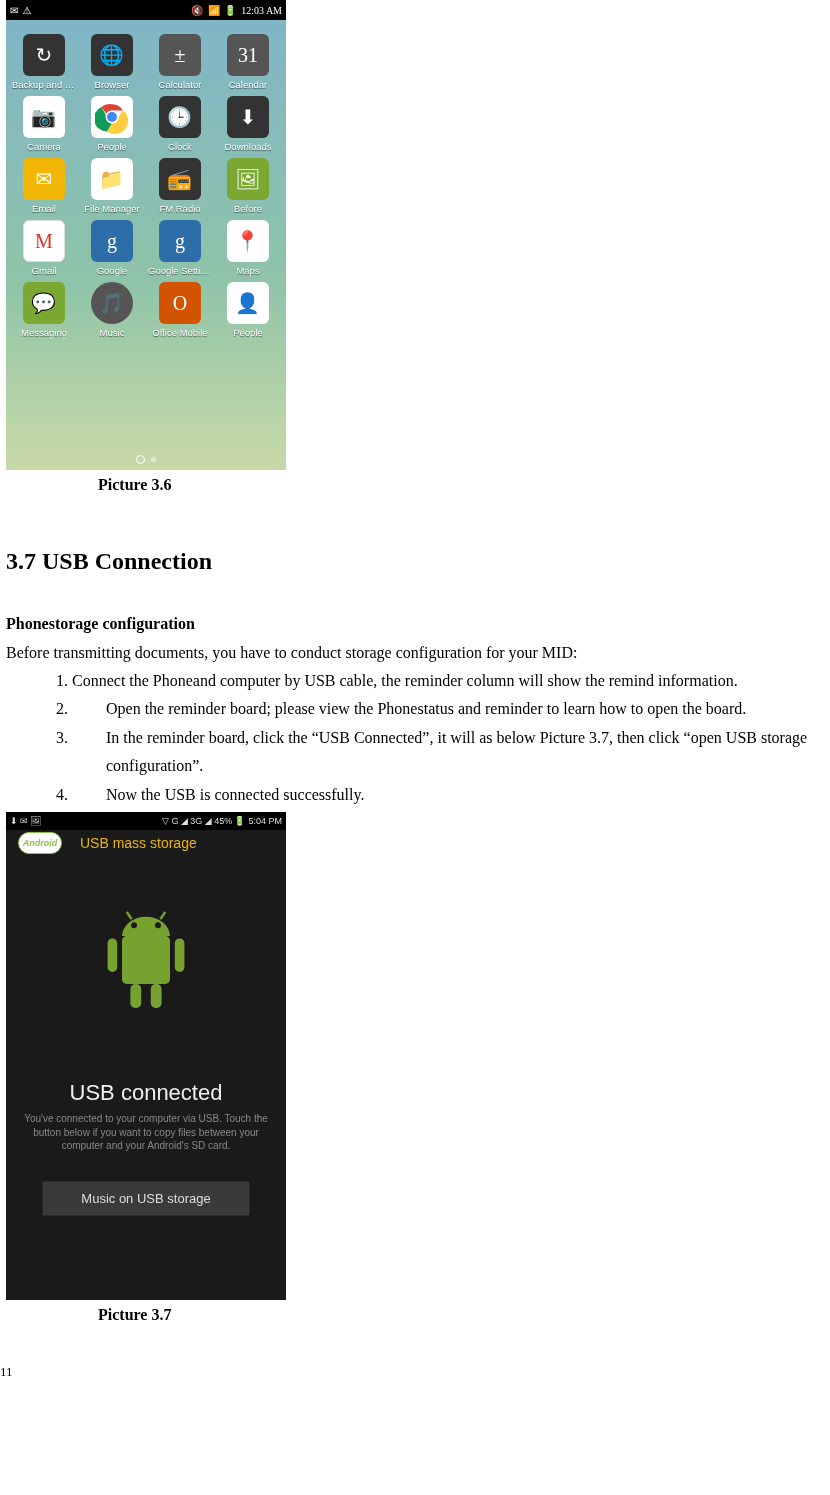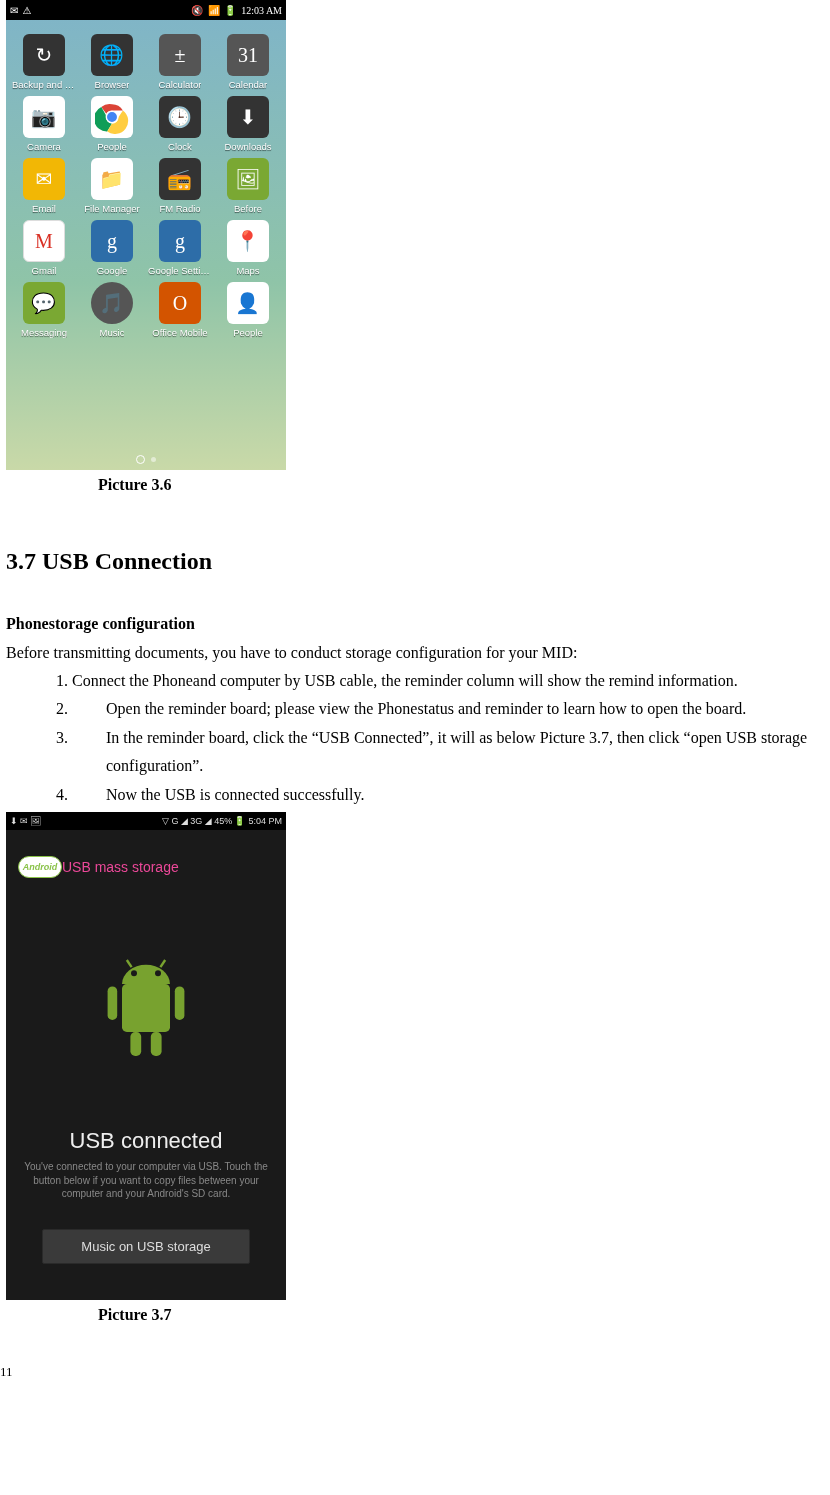--- a/index.html
+++ b/index.html
@@ -27,24 +27,24 @@
   .ol { font-size: 16px; margin-left: 56px; margin-right: 0; line-height: 1.78; }
   .ol .li { display: flex; }
   .ol .num { width: 34px; flex: none; }
   .ol .txt { flex: 1; margin-left: 16px; }
   .ol .li.first .num { width: 0; }
   .ol .li.first .txt { margin-left: 0; }
 
   
   .s2 { width: 280px; height: 488px; margin: 3px 0 0 6px; background: #1a1a1a; position: relative; overflow: hidden; color: #ccc; font-family: Arial,Helvetica,sans-serif; }
   .s2-status { height: 18px; background: #000; color: #ddd; display: flex; align-items: center; justify-content: space-between; font-size: 9px; padding: 0 4px; }
-  .s2-row { display: flex; align-items: center; gap: 0; padding: 26px 12px; }
+  .s2-row { display: flex; align-items: center; gap: 18px; padding: 2px 12px; }
   .s2-badge { width: 44px; height: 22px; background: #fff; border-radius: 11px; border: 1px solid #8bc34a; display: flex; align-items: center; justify-content: center; }
   .s2-badge span { color: #8bc34a; font-size: 9px; font-weight: bold; font-style: italic; }
-  .s2-title { color: #ec4899; font-size: 14px; }
+  .s2-title { color: #eab308; font-size: 14px; }
   .s2-figure { height: 220px; display:flex; align-items:center; justify-content:center; }
   .s2-connected { text-align: center; padding: 4px 16px 0 16px; }
   .s2-connected h3 { color: #eee; font-weight: 400; font-size: 22px; margin-bottom: 6px; }
   .s2-connected p { color: #888; font-size: 10px; line-height: 1.35; text-align: center; }
   .s2-btn { margin: 28px 36px 0 36px; background: #3a3a3a; border: 1px solid #2a2a2a; color: #ddd; text-align: center; padding: 9px 0; font-size: 13px; border-radius: 2px; }
 
   .pgnum { text-align: left; font-size: 13px; margin-top: 40px; }
 
   
   .bg-dark { background:#333; } .bg-grey { background:#555; }

